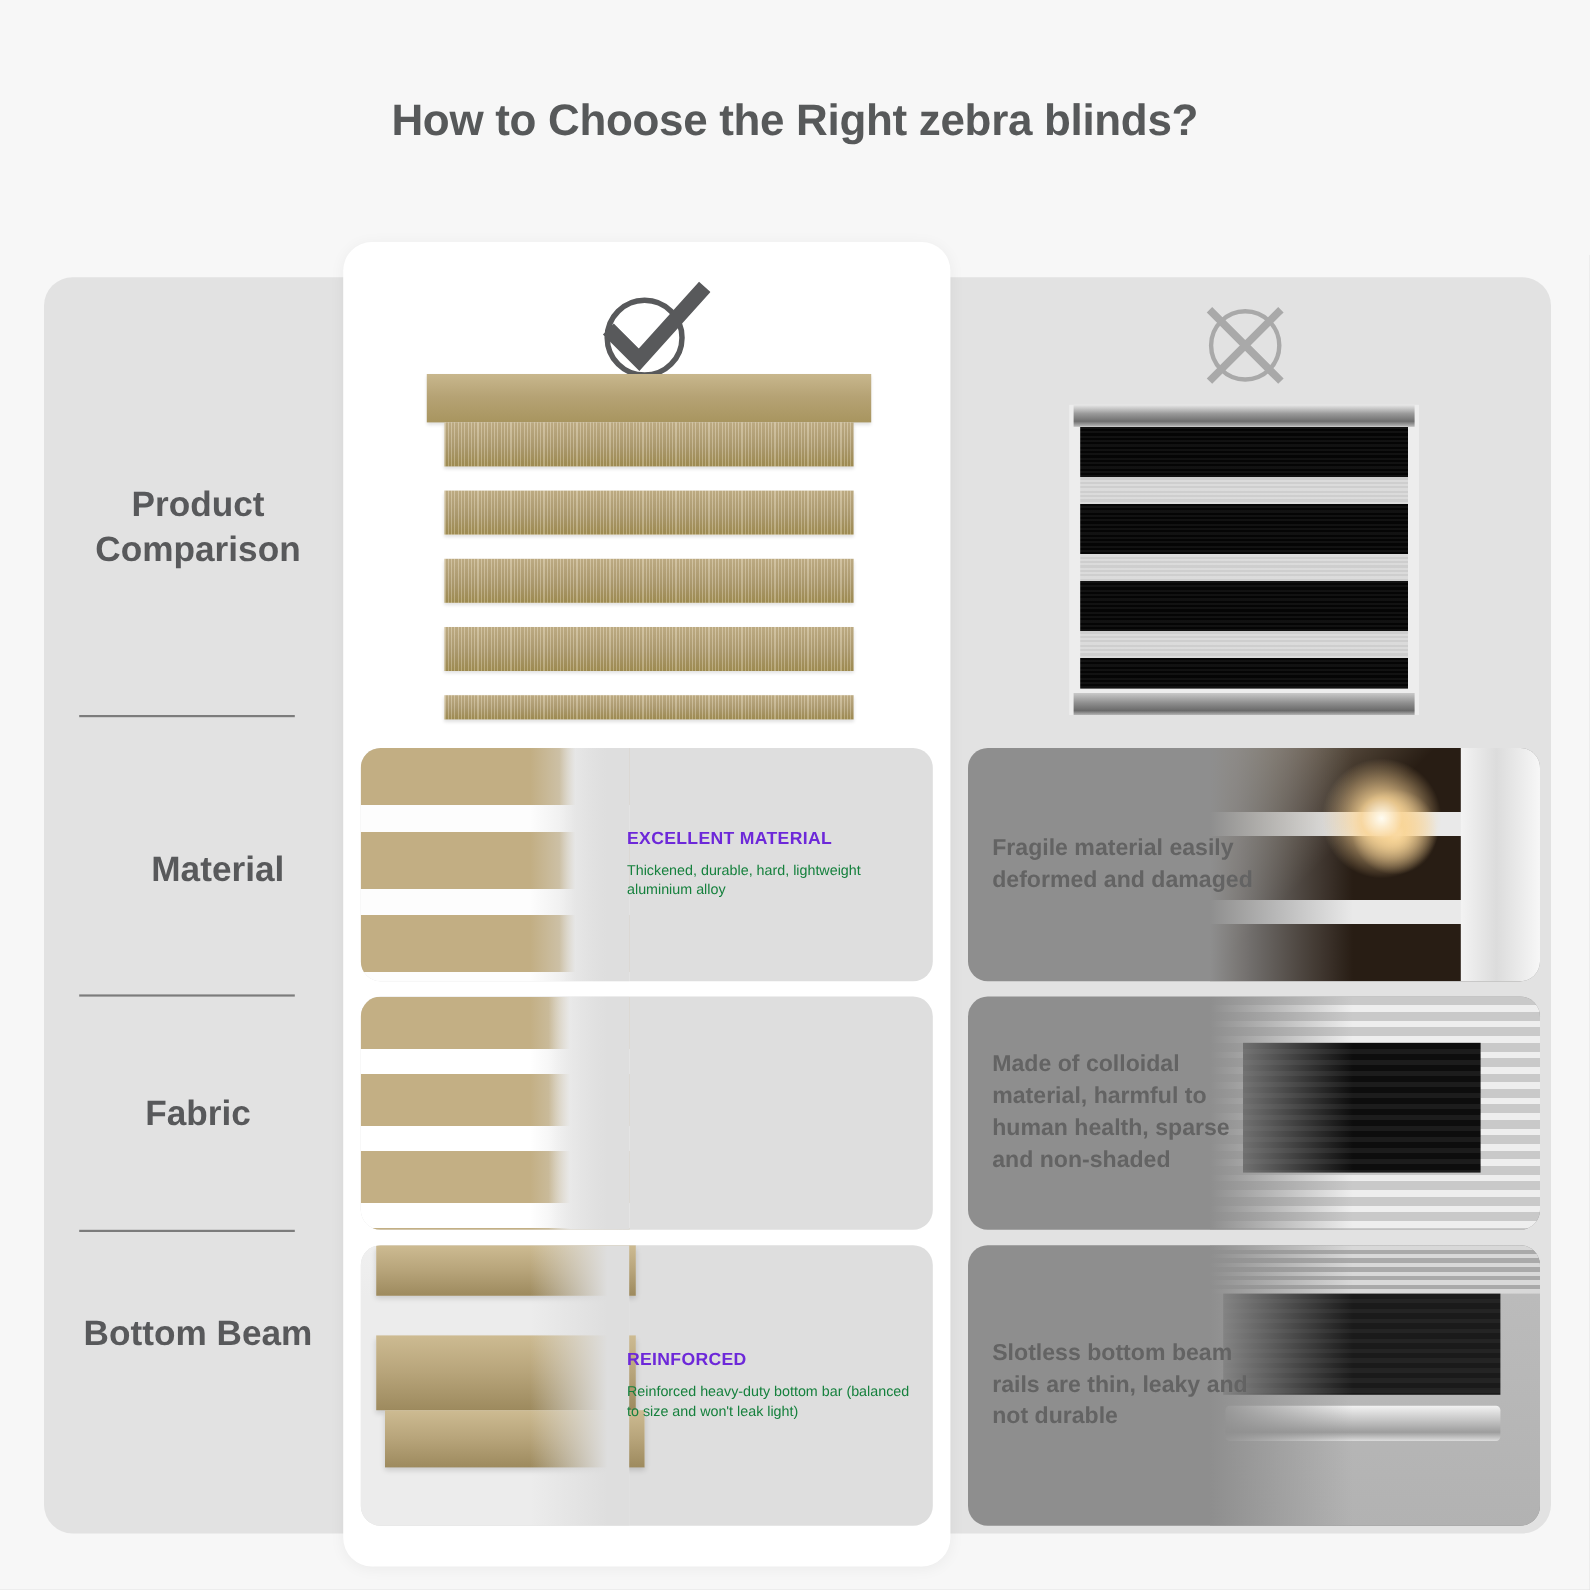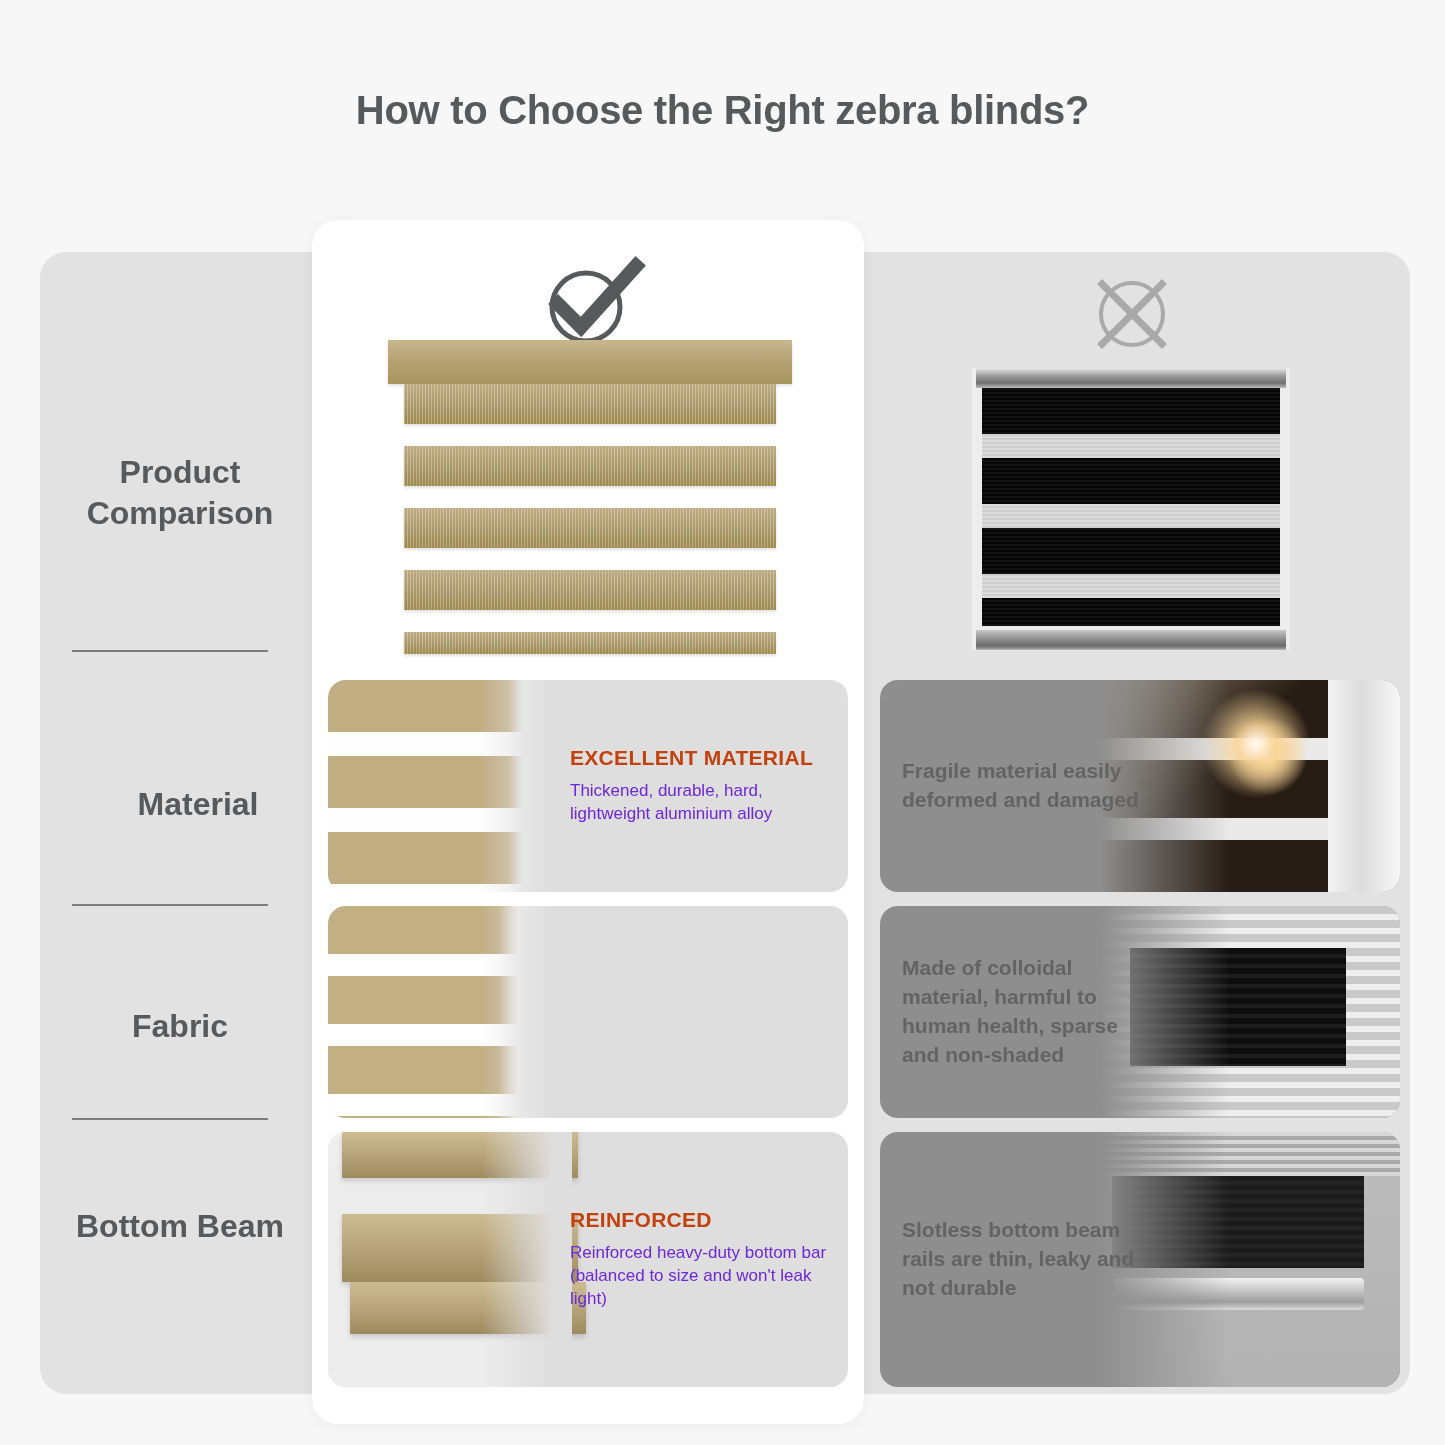--- a/index.html
+++ b/index.html
@@ -59,21 +59,20 @@
   }
   .row-label {
     position: absolute;
     left: 0;
     width: 280px;
     text-align: center;
     font-size: 32px;
     font-weight: bold;
     color: #58595b;
     line-height: 1.28;
-    margin-top: 14px;
   }
   .row-label.l0 { top: 186px; }
   .row-label.l1 { top: 518px; padding-left: 36px; }
   .row-label.l2 { top: 740px; }
   .row-label.l3 { top: 940px; }
   .divider {
     position: absolute;
     left: 32px;
     width: 196px;
     height: 2px;
@@ -174,29 +173,29 @@
     top: 0; height: 100%;
     display: flex;
     flex-direction: column;
     justify-content: center;
     z-index: 3;
   }
   .good .feat-text { left: 242px; width: 268px; }
   .bad  .feat-text { left: 22px;  width: 250px; }
 
   .feat-head {
-    font-size: 21px;
+    font-size: 16px;
     font-weight: bold;
-    color: #c2410c;
+    color: #6d28d9;
     letter-spacing: 0.3px;
     margin-bottom: 10px;
   }
   .feat-body {
-    font-size: 17px;
-    color: #6d28d9;
+    font-size: 13px;
+    color: #15803d;
     line-height: 1.35;
   }
   .bad .feat-body {
     font-size: 21px;
     font-weight: bold;
     color: #636363;
     line-height: 1.38;
   }
 
   

